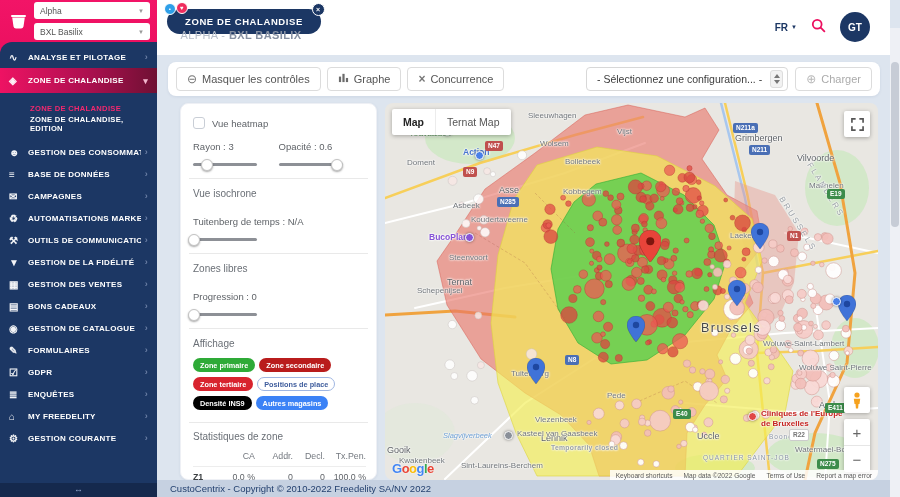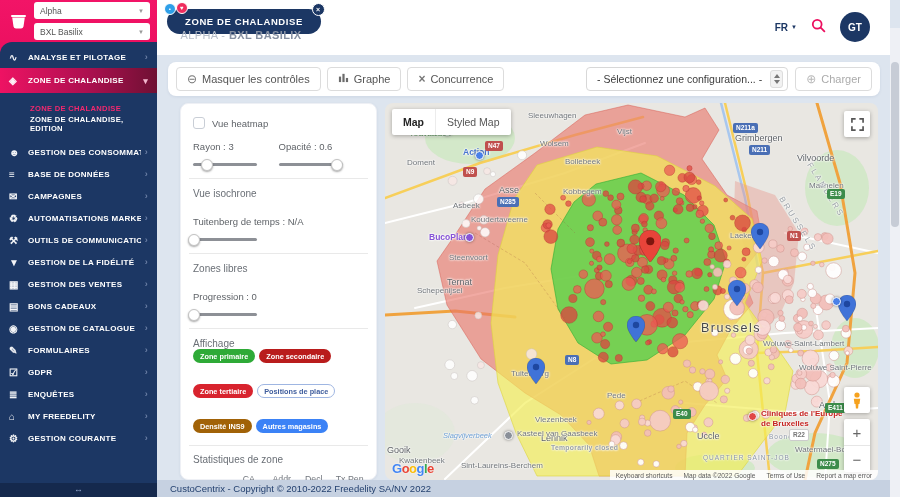--- a/index.html
+++ b/index.html
@@ -59,21 +59,21 @@
   .chk { width:12px; height:12px; border:1.5px solid #c9ced6; border-radius:3px; background:#fff; cursor:pointer; flex:none; }
   .clabel { font-size:9.5px; color:#5f6368; }
   .sliders2 { display:flex; margin-top:11px; }
   .scol { width:50%; }
   .sl-label { font-size:9.5px; color:#5f6368; }
   .track { position:relative; width:64px; height:3px; background:#8d9096; border-radius:2px; margin-top:11px; cursor:pointer; }
   .thumb { position:absolute; top:50%; transform:translate(-50%,-50%); width:12px; height:12px; background:#fff; border:1px solid #c3c3c3; border-radius:50%; box-shadow:0 1px 2px rgba(0,0,0,.35); }
   hr.div { border:0; border-top:1px solid #e9e9e9; margin:12px -4px 0; }
   .sect { font-size:10px; color:#6a6f76; margin-top:9px; }
   .single { margin-top:17px; }
-  .pillwrap { display:flex; flex-wrap:wrap; gap:21px 4px; }
+  .pillwrap { display:flex; flex-wrap:wrap; gap:5px 4px; margin-top:9px; }
   .pill { font-size:7.3px; font-weight:bold; padding:2.5px 7px; border-radius:9px; white-space:nowrap; cursor:pointer; }
   .pill.outline { border:1px solid #9fb6e2; padding:1.5px 6px; }
   .stats { margin-top:8px; }
   table.stbl { width:100%; border-collapse:collapse; table-layout:fixed; margin-top:6px; }
   .stbl th { font-size:8.8px; color:#73787f; font-weight:normal; text-align:right; padding:3px 0 5px; }
   .stbl td { font-size:8.8px; color:#5f6368; text-align:right; padding:5px 0; border-top:1px solid #ededed; }
   .stbl th:first-child, .stbl td:first-child { text-align:left; }
   .stbl td.zname { font-weight:bold; color:#3c4043; }
 
   
@@ -319,21 +319,21 @@
         <span class="thumb" style="left: 2%;"></span>
       </div>
   </div>
   <hr class="div">
   <div class="sect">Affichage</div>
   <div class="pillwrap">
       <span class="pill" style="background: rgb(46, 170, 55); color: rgb(255, 255, 255);">Zone primaire</span>
       <span class="pill" style="background: #b91c1c; color: rgb(255, 255, 255);">Zone secondaire</span>
       <span class="pill" style="background: rgb(216, 35, 46); color: rgb(255, 255, 255);">Zone tertiaire</span>
       <span class="pill outline" style="background: rgb(255, 255, 255); color: rgb(63, 93, 157);">Positions de place</span>
-      <span class="pill" style="background: #a16207; color: rgb(255, 255, 255);">Densité INS9</span>
+      <span class="pill" style="background: #000000; color: rgb(255, 255, 255);">Densité INS9</span>
       <span class="pill" style="background: #3b82f6; color: rgb(255, 255, 255);">Autres magasins</span>
     </div>
   <hr class="div">
   <div class="sect stats">Statistiques de zone</div>
   <table class="stbl">
     <colgroup>
         <col style="width:18px">
         <col style="width:44px">
         <col style="width:38px">
         <col style="width:32px">
@@ -824,21 +824,21 @@
       <div class="mpoi" style="left: 89.5px; top: 47.5px; width: 9px; height: 9px; background: rgb(74, 128, 232);"></div>
       <div class="mpoi" style="left: 79.5px; top: 129.5px; width: 9px; height: 9px; background: rgb(134, 83, 214);"></div>
       <div class="mpoi" style="left: 57.5px; top: 23.5px; width: 9px; height: 9px; background: rgb(52, 168, 83);"></div>
       <div class="mpoi" style="left: 118.5px; top: 327.5px; width: 9px; height: 9px; background: rgb(138, 144, 153);"></div>
       <div class="mpoi" style="left: 362.5px; top: 308.5px; width: 9px; height: 9px; background: rgb(224, 70, 70);"></div>
       <div class="mpoi" style="left: 446.5px; top: 193.5px; width: 9px; height: 9px; background: rgb(74, 128, 232);"></div>
     </div>
 
   <div class="maptabs">
       <div class="mtab active">Map</div>
-      <div class="mtab">Styled Map</div>
+      <div class="mtab">Ternat Map</div>
     </div>
   <div class="fsbtn">
     <svg width="13" height="13" viewBox="0 0 14 14" fill="none" stroke="#555" stroke-width="1.8">
         <path d="M5 1H1v4 M9 1h4v4 M13 9v4H9 M1 9v4h4"></path>
       </svg>
   </div>
   <div class="pegman">
     <svg width="12" height="17" viewBox="0 0 12 17">
         <circle cx="6" cy="3" r="2.6" fill="#f6a21e"></circle>
         <path d="M2.8 6.8h6.4l-.7 5.2h-1l-.4 4.4H4.9l-.4-4.4h-1z" fill="#f6a21e"></path>

